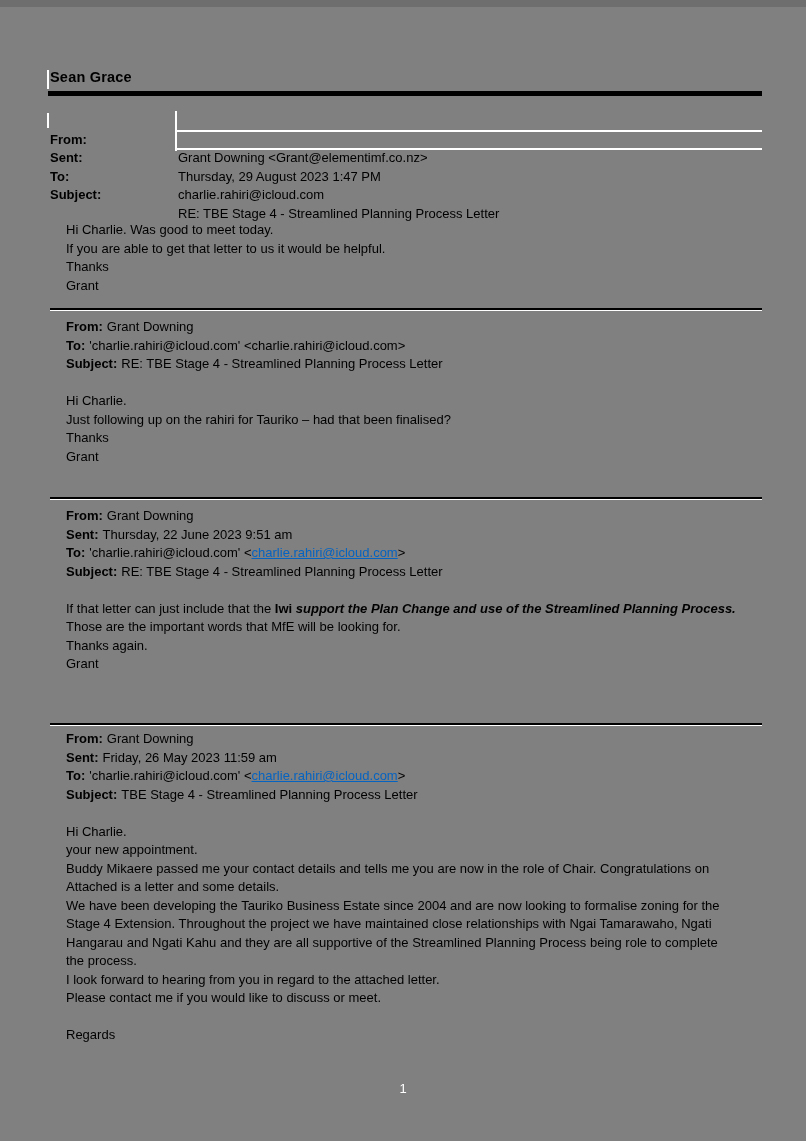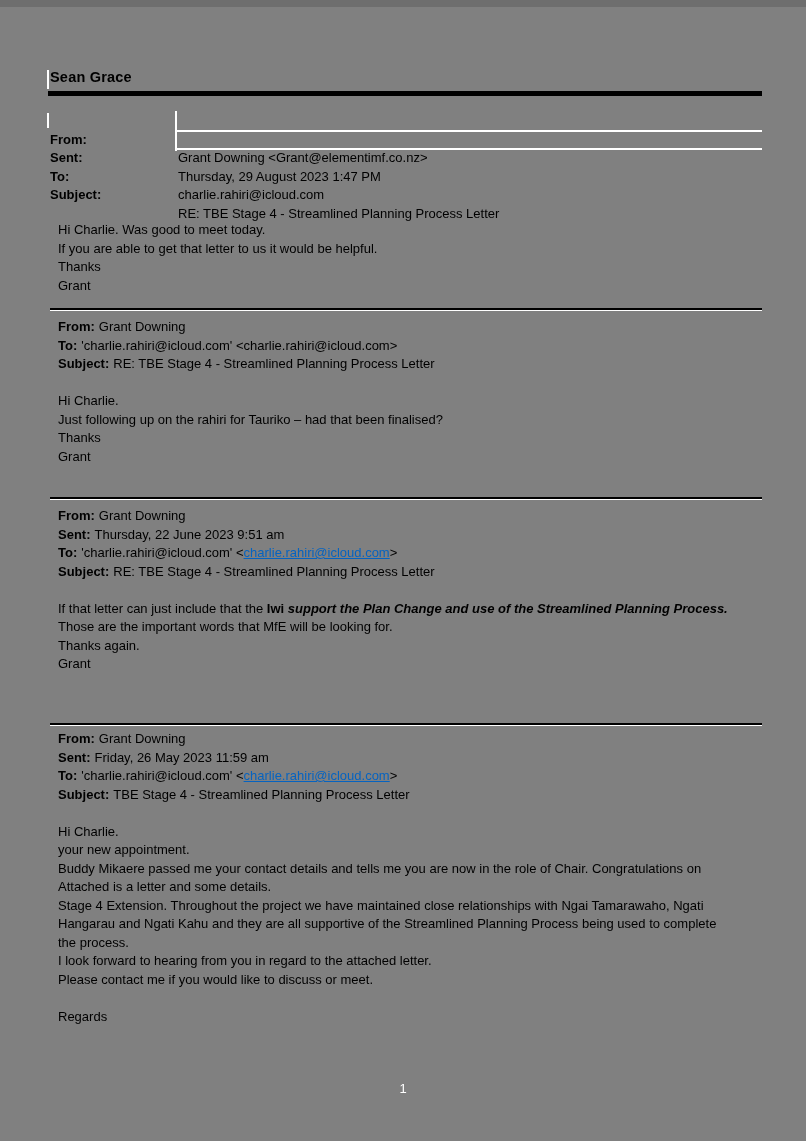--- a/index.html
+++ b/index.html
@@ -19,21 +19,21 @@
   .caret-owner { top:63px; left:-3px; height:19px; }
   .caret-from  { top:106px; left:-3px; height:15px; }
   .hdr1 { position:absolute; top:0; left:0; width:712px; }
   .h1row { position:absolute; left:0; width:712px; height:18.5px; line-height:18.5px; white-space:pre; }
   .h1label { position:absolute; left:0; font-weight:bold; }
   .h1value { position:absolute; left:128px; }
   .tbl-vline  { position:absolute; left:125px; top:104px; width:2px; height:40px; background:#fff; }
   .tbl-hline  { position:absolute; left:125px; width:587px; height:2px; background:#fff; }
   .hline-a { top:122.5px; }
   .hline-b { top:141px; }
-  .block { position:absolute; left:8px; width:712px; }
+  .block { position:absolute; left:16px; width:712px; }
   .sep { position:absolute; left:0; width:712px; height:2px; background:#000; border-bottom:1.5px solid #fff; }
   a.link { color:#0563C1; text-decoration:underline; cursor:pointer; }
   .hv { margin-left:4px; }
   .pagenum { position:absolute; left:0; top:1074px; width:806px; text-align:center; color:#fff; font-size:13px; }
 </style>
 </head>
 <body>
 
 <div class="page">
   <div class="content">
@@ -105,22 +105,23 @@
     <div class="block" style="top:723px">
       <div class="line"><span class="b">From:</span><span class="hv">Grant Downing</span></div>
       <div class="line"><span class="b">Sent:</span><span class="hv">Friday, 26 May 2023 11:59 am</span></div>
       <div class="line"><span class="b">To:</span><span class="hv">'charlie.rahiri@icloud.com' &lt;</span><a class="link">charlie.rahiri@icloud.com</a><span>&gt;</span></div>
       <div class="line"><span class="b">Subject:</span><span class="hv">TBE Stage 4 - Streamlined Planning Process Letter</span></div>
       <div class="line"></div>
       <div class="line">Hi Charlie.</div>
       <div class="line">your new appointment.</div>
       <div class="line">Buddy Mikaere passed me your contact details and tells me you are now in the role of Chair. Congratulations on</div>
       <div class="line">Attached is a letter and some details.</div>
+      <div class="line">We have been developing the Tauriko Business Estate since 2004 and are now looking to formalise zoning for the</div>
       <div class="line">Stage 4 Extension. Throughout the project we have maintained close relationships with Ngai Tamarawaho, Ngati</div>
-      <div class="line">Hangarau and Ngati Kahu and they are all supportive of the Streamlined Planning Process being used to complete</div>
+      <div class="line">Hangarau and Ngati Kahu and they are all supportive of the Streamlined Planning Process being role to complete</div>
       <div class="line">the process.</div>
       <div class="line">I look forward to hearing from you in regard to the attached letter.</div>
       <div class="line">Please contact me if you would like to discuss or meet.</div>
       <div class="line"></div>
       <div class="line">Regards</div>
     </div>
 
   </div>
 
   <div class="pagenum">1</div>

